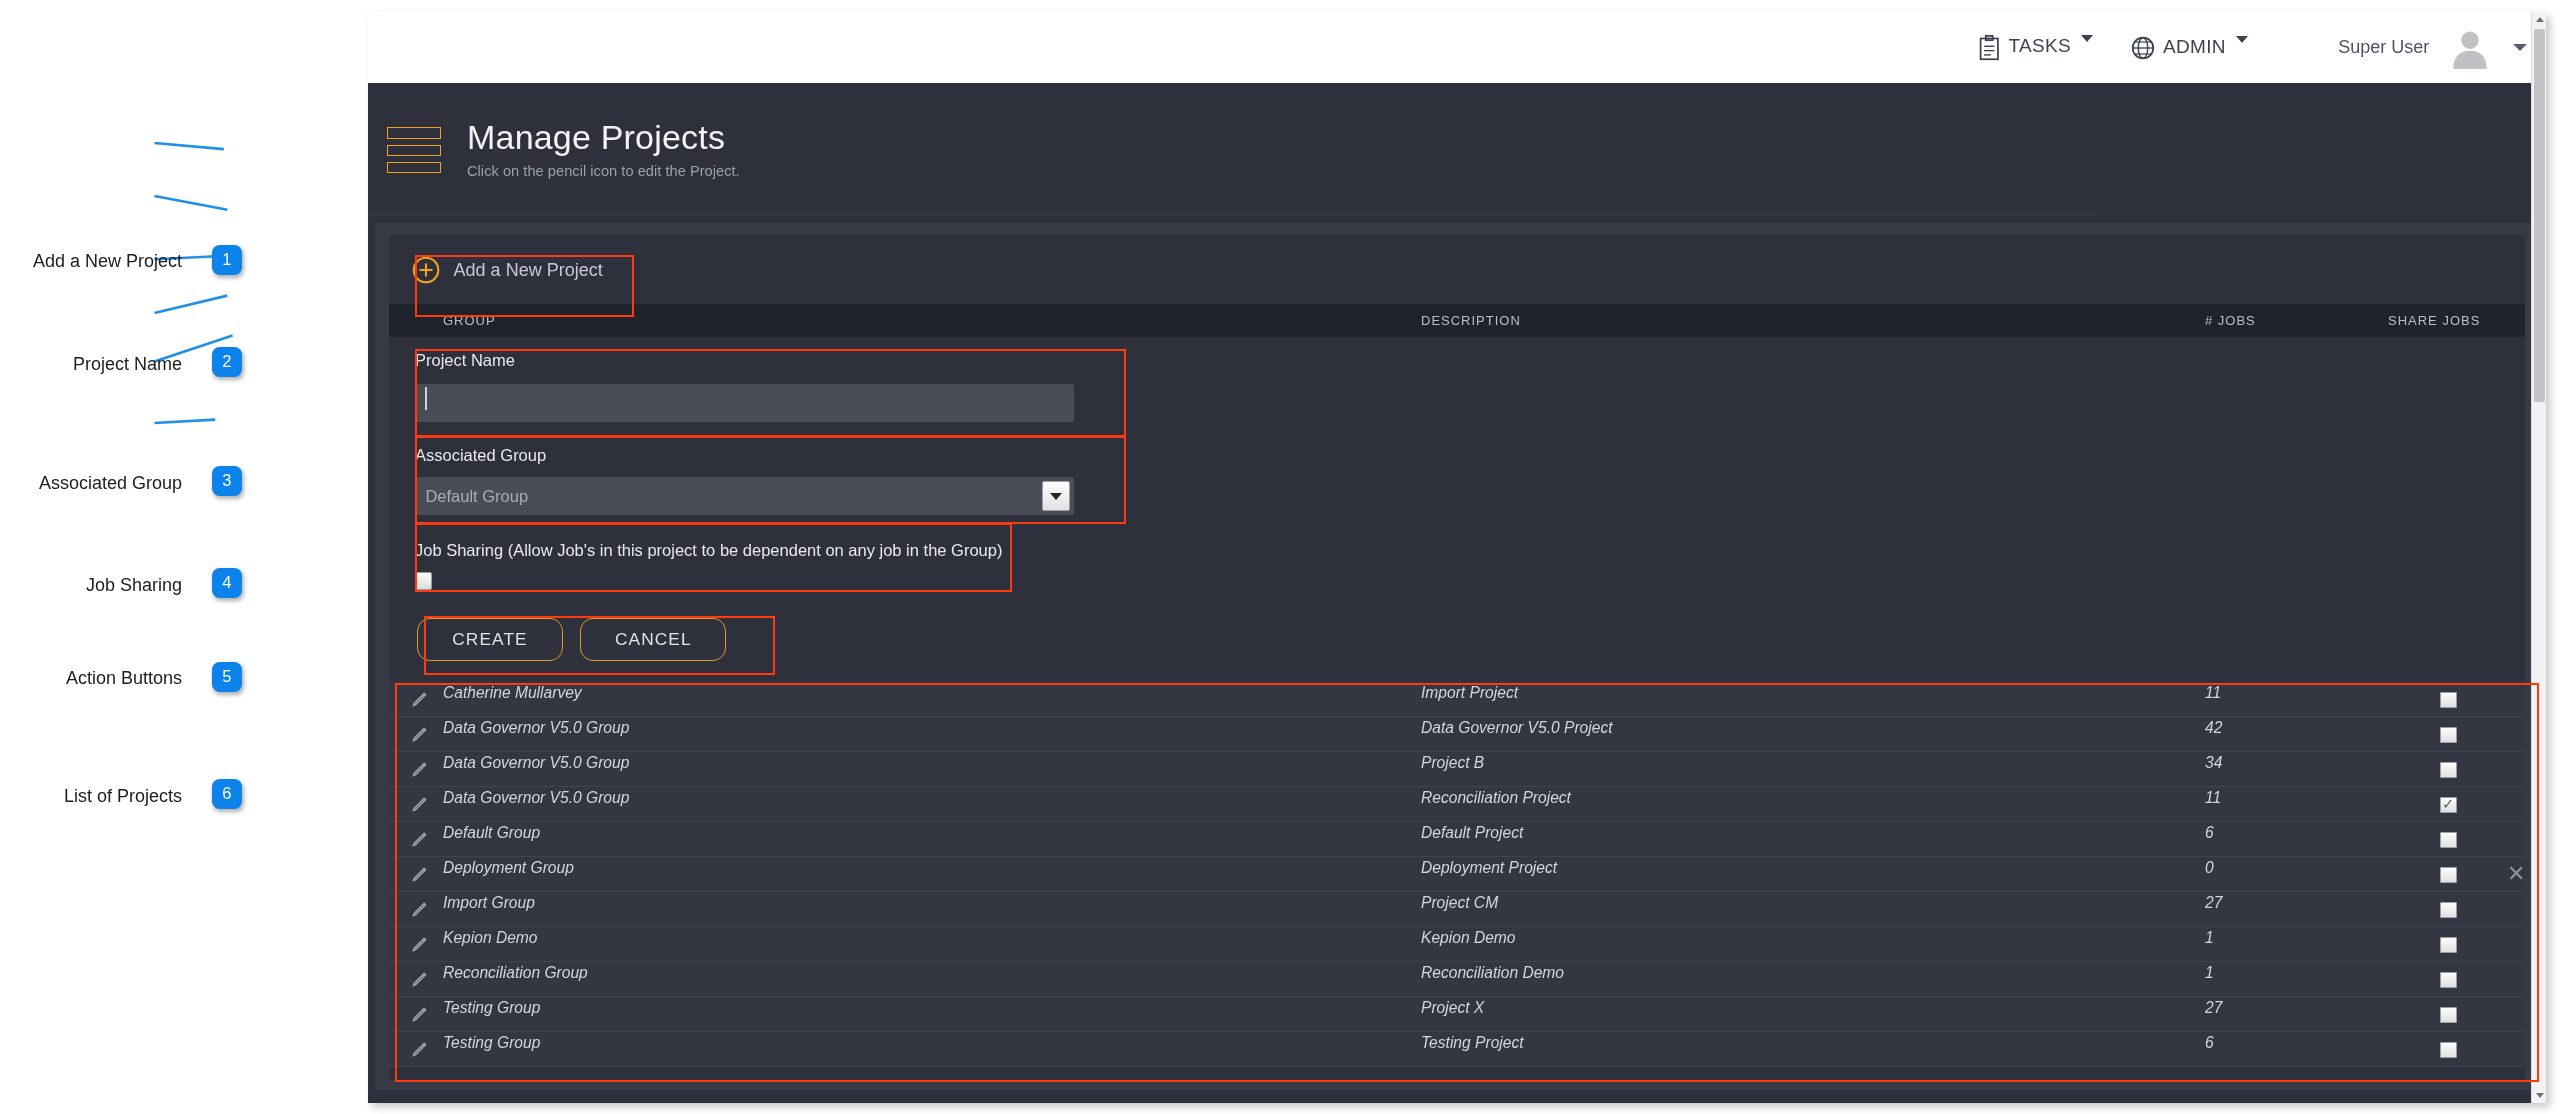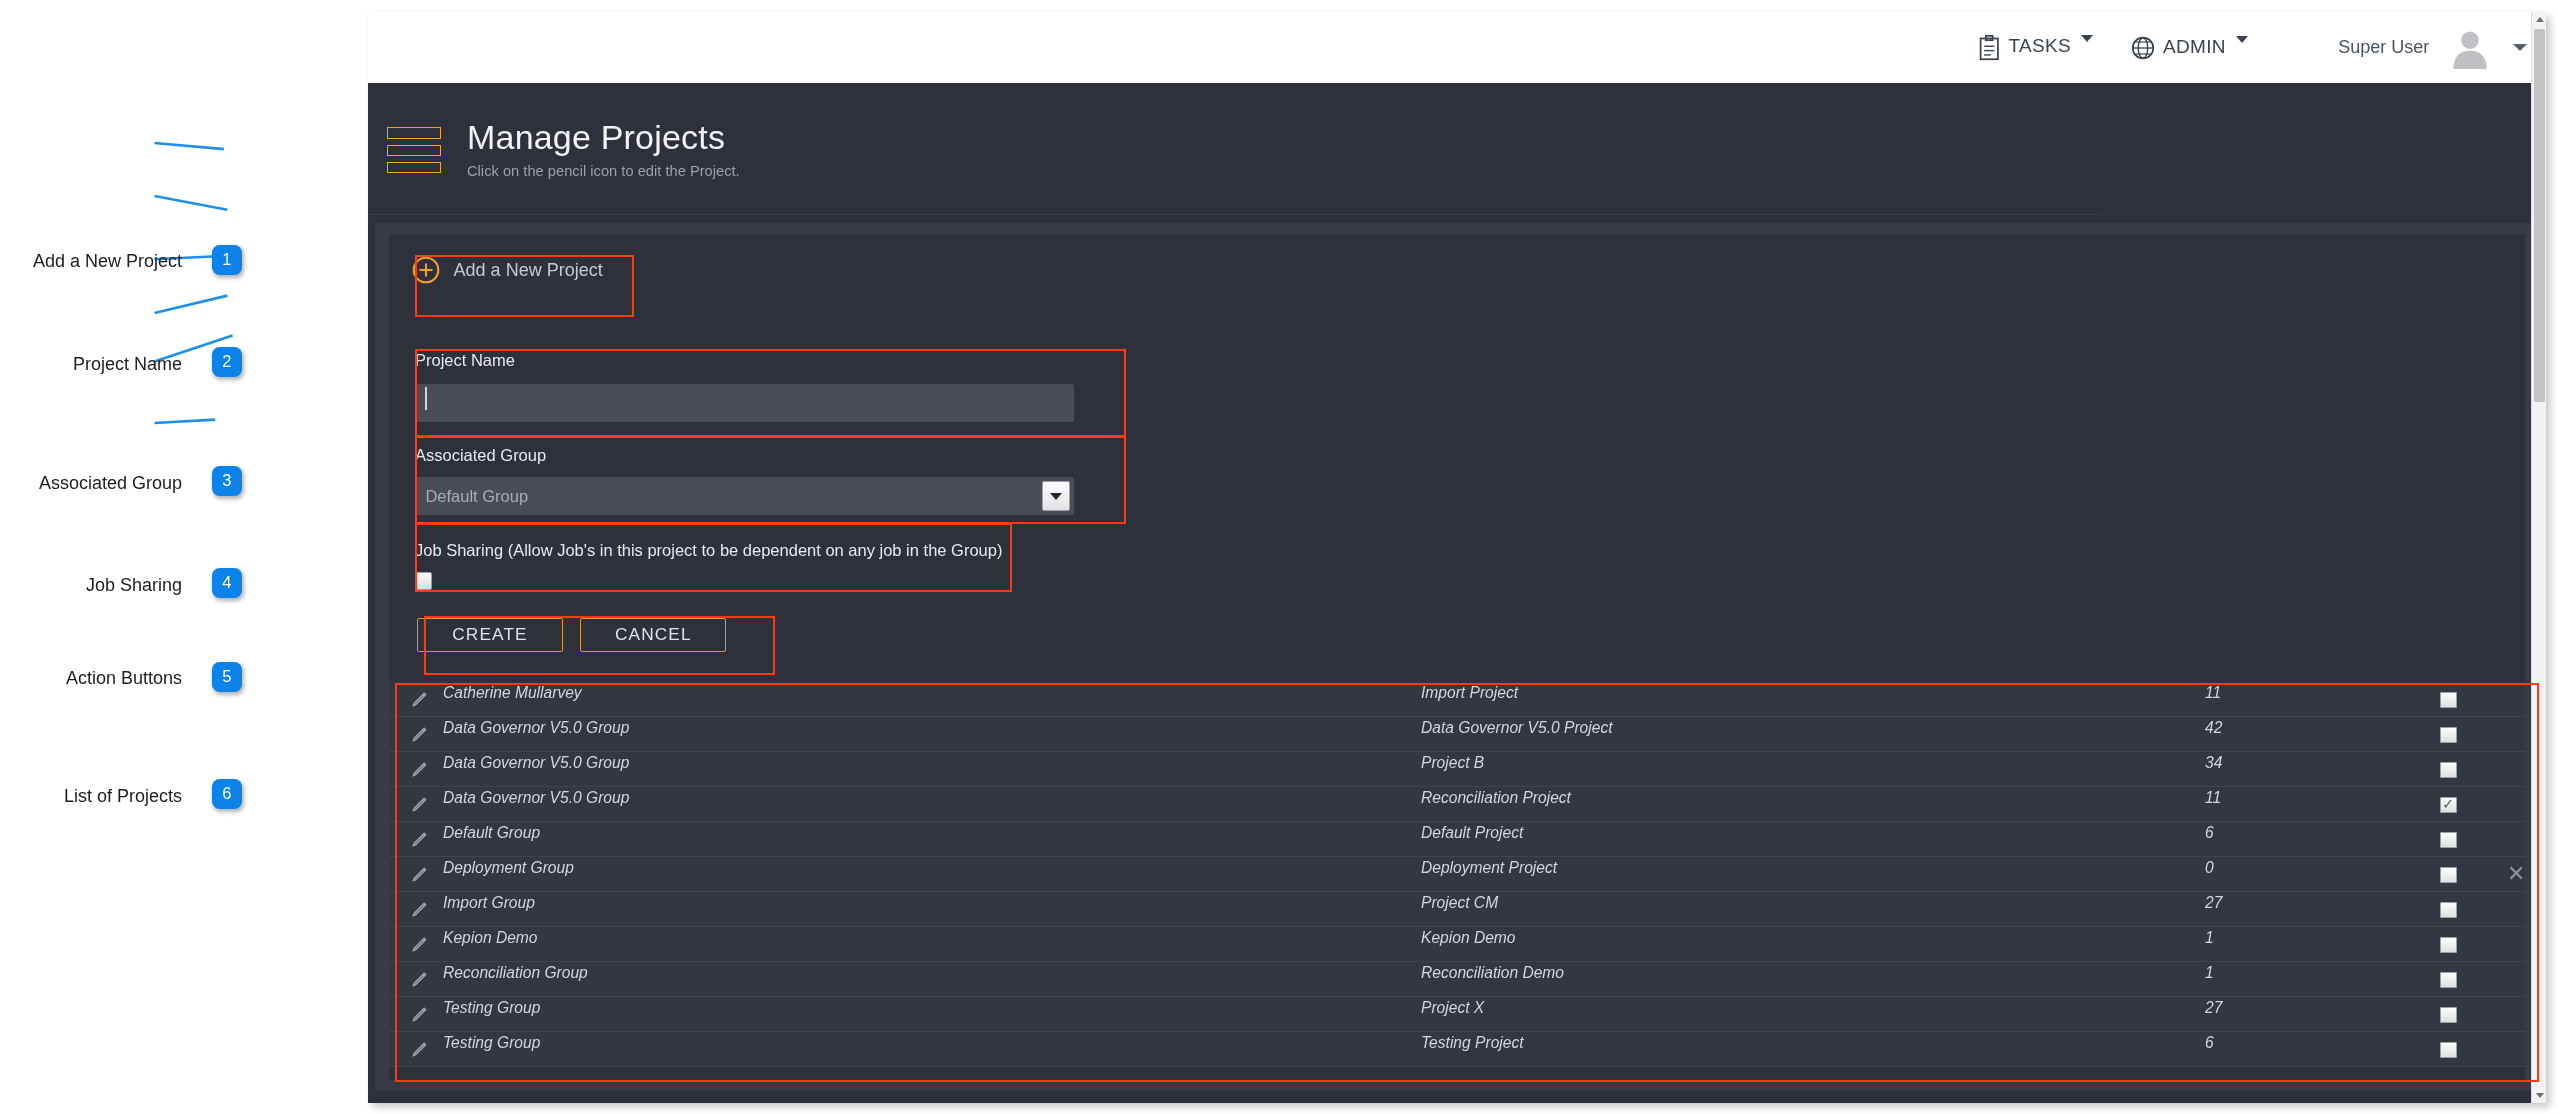--- a/index.html
+++ b/index.html
@@ -249,24 +249,24 @@
     cursor: pointer;
   }
 
   #action-buttons {
     display: flex;
     gap: 17.3px;
     padding: 19px 0 17.3px 28px;
   }
   .action-btn {
     min-width: 146px;
-    height: 34px;
+    height: 43px;
     background: #2e313b;
     border: 1.7px solid #d99a21;
-    border-radius: 2px;
+    border-radius: 13px;
     color: #dfe2e7;
     font-size: 17.3px;
     letter-spacing: 1.1px;
     font-family: "Liberation Sans", sans-serif;
     cursor: pointer;
   }
 
   
   #project-table {
     position: absolute;
@@ -450,20 +450,26 @@
           <span id="plus-icon">
             <svg width="28" height="28" viewBox="0 0 32 32">
               <circle cx="16" cy="16" r="14" fill="none" stroke="#f0a323" stroke-width="2.4"></circle>
               <line x1="16" y1="8.5" x2="16" y2="23.5" stroke="#f0a323" stroke-width="2.4"></line>
               <line x1="8.5" y1="16" x2="23.5" y2="16" stroke="#f0a323" stroke-width="2.4"></line>
             </svg>
           </span>
           <span id="add-project-label">Add a New Project</span>
         </div>
 
+        <div id="table-header">
+          <span class="th" style="left:54px;">GROUP</span>
+          <span class="th" style="left:1032px;">DESCRIPTION</span>
+          <span class="th" style="left:1816px;"># JOBS</span>
+          <span class="th" style="left:1999px;">SHARE JOBS</span>
+        </div>
 
         <div id="form-area">
 
           <div class="form-block" id="project-name-block">
             <label class="field-label">Project Name</label>
             <input id="project-name-input" type="text" placeholder="" style="">
             <span id="project-name-cursor"></span>
           </div>
 
           <div class="form-block" id="assoc-group-block">

